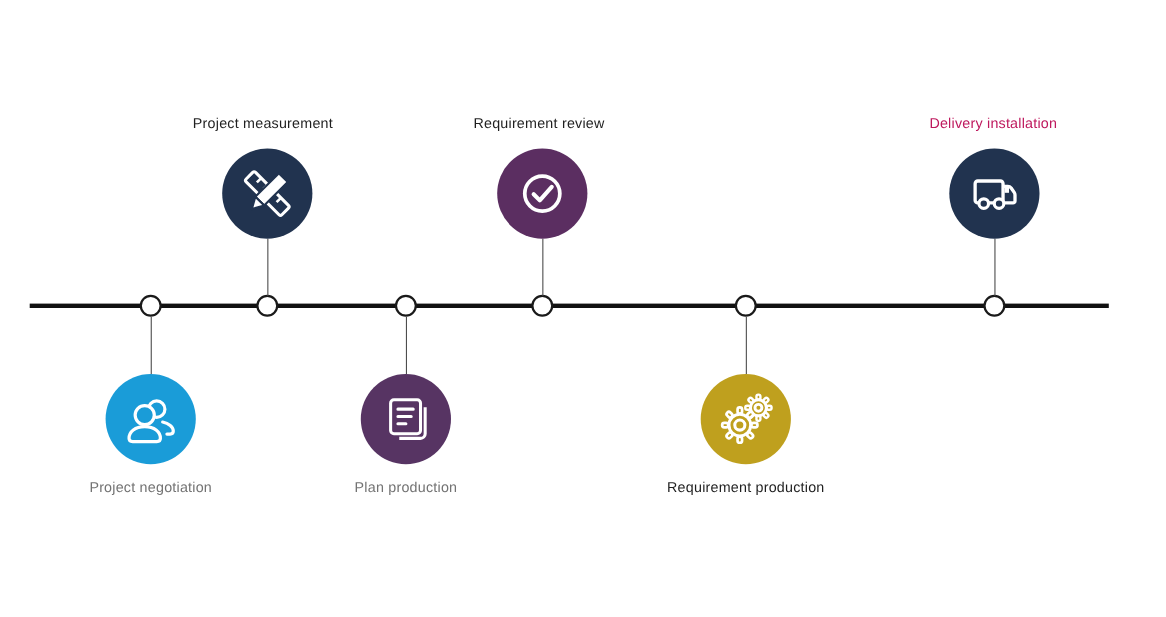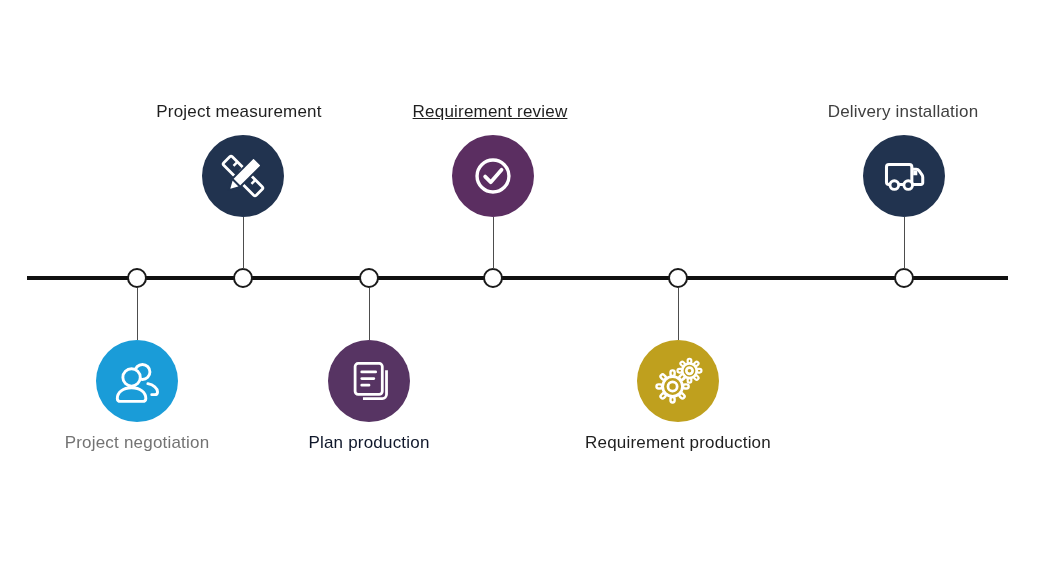--- a/index.html
+++ b/index.html
@@ -15,21 +15,21 @@
   .connector.above{top:217px;height:52px;}
   .connector.below{top:288px;height:52px;}
 
   .badge{position:absolute;width:82px;height:82px;border-radius:50%;
          display:flex;align-items:center;justify-content:center;}
   .badge.above{top:135px;}
   .badge.below{top:340px;}
   .badge svg{width:58px;height:58px;display:block;}
 
   .step-label{position:absolute;width:260px;text-align:center;
-              font-size:17px;line-height:20px;color:#1f1f1f;letter-spacing:.2px;}
+              font-size:13px;line-height:20px;color:#1f1f1f;letter-spacing:.2px;}
   .step-label.above{top:102px;}
   .step-label.below{top:433px;}
 </style>
 </head>
 <body>
 
 <div class="canvas">
 
   <div class="timeline-line" style="background-color: rgb(17, 17, 17);"></div>
 
@@ -68,33 +68,33 @@
   <div>
     <div class="node" style="left: 359px; background-color: rgb(255, 255, 255); border-color: rgb(26, 26, 26);"></div>
     <div class="connector below" style="left: 369px; background-color: rgb(77, 77, 77);"></div>
     <div class="badge below" style="left: 328px; background-color: rgb(87, 52, 99); color: rgb(87, 52, 99);">
       <svg viewBox="0 0 48 48" fill="none">
         <path d="M38.5 15 v20 a3.5 3.5 0 0 1 -3.5 3.5 H19" stroke="#fff" stroke-width="2.3"></path>
         <rect x="12.5" y="9.5" width="22.5" height="25.5" rx="2.5" fill="currentColor" stroke="#fff" stroke-width="2.3"></rect>
         <path d="M18 16.5 h11.5 M18 22 h10 M18 27.5 h6" stroke="#fff" stroke-width="2.3" stroke-linecap="round"></path>
       </svg>
     </div>
-    <div class="step-label below" style="left: 239px; color: #0f172a;">Plan production</div>
+    <div class="step-label below" style="left: 239px; color: #737373;">Plan production</div>
   </div>
 
   <div>
     <div class="node" style="left: 483px; background-color: rgb(255, 255, 255); border-color: rgb(26, 26, 26);"></div>
     <div class="connector above" style="left: 493px; background-color: rgb(77, 77, 77);"></div>
     <div class="badge above" style="left: 452px; background-color: rgb(91, 46, 97); color: rgb(91, 46, 97);">
       <svg viewBox="0 0 48 48" fill="none">
         <circle cx="24" cy="24" r="13.2" stroke="#fff" stroke-width="2.8"></circle>
         <path d="M17.5 24.5 l4.6 4.6 l9 -10.2" stroke="#fff" stroke-width="3.1" stroke-linecap="round" stroke-linejoin="round"></path>
       </svg>
     </div>
-    <div class="step-label above" style="left: 360px; color: rgb(31, 31, 31); text-decoration: underline;">Requirement review</div>
+    <div class="step-label above" style="left: 360px; color: rgb(31, 31, 31);">Requirement review</div>
   </div>
 
   <div>
     <div class="node" style="left: 668px; background-color: rgb(255, 255, 255); border-color: rgb(26, 26, 26);"></div>
     <div class="connector below" style="left: 678px; background-color: rgb(77, 77, 77);"></div>
     <div class="badge below" style="left: 637px; background-color: rgb(191, 160, 30); color: rgb(191, 160, 30);">
       <svg viewBox="0 0 48 48" fill="none">
         <g>
           <rect x="32" y="5.6" width="3" height="3.8" rx="1.4" fill="currentColor" stroke="#fff" stroke-width="1.8" transform="rotate(0 33.5 15.5)"></rect>
           <rect x="32" y="5.6" width="3" height="3.8" rx="1.4" fill="currentColor" stroke="#fff" stroke-width="1.8" transform="rotate(45 33.5 15.5)"></rect>
@@ -129,16 +129,16 @@
     <div class="connector above" style="left: 904px; background-color: rgb(77, 77, 77);"></div>
     <div class="badge above" style="left: 863px; background-color: rgb(33, 51, 79); color: rgb(33, 51, 79);">
       <svg viewBox="0 0 48 48" fill="none">
         <rect x="9.5" y="14.5" width="21" height="16.5" rx="2" stroke="#fff" stroke-width="2.5"></rect>
         <path d="M30.5 18.5 h3.6 c1 0 1.9 0.5 2.5 1.3 l2.3 3.3 c0.4 0.6 0.6 1.3 0.6 2 v4.4 a1.5 1.5 0 0 1 -1.5 1.5 h-7.5" stroke="#fff" stroke-width="2.5" stroke-linejoin="round"></path>
         <rect x="31.6" y="19.6" width="3.4" height="3.8" fill="#fff"></rect>
         <circle cx="16" cy="31.5" r="3.6" fill="currentColor" stroke="#fff" stroke-width="2.4"></circle>
         <circle cx="27.5" cy="31.5" r="3.6" fill="currentColor" stroke="#fff" stroke-width="2.4"></circle>
       </svg>
     </div>
-    <div class="step-label above" style="left: 773px; color: #404040;">Delivery installation</div>
+    <div class="step-label above" style="left: 773px; color: #be185d;">Delivery installation</div>
   </div>
 
 </div>
 
 </body></html>

